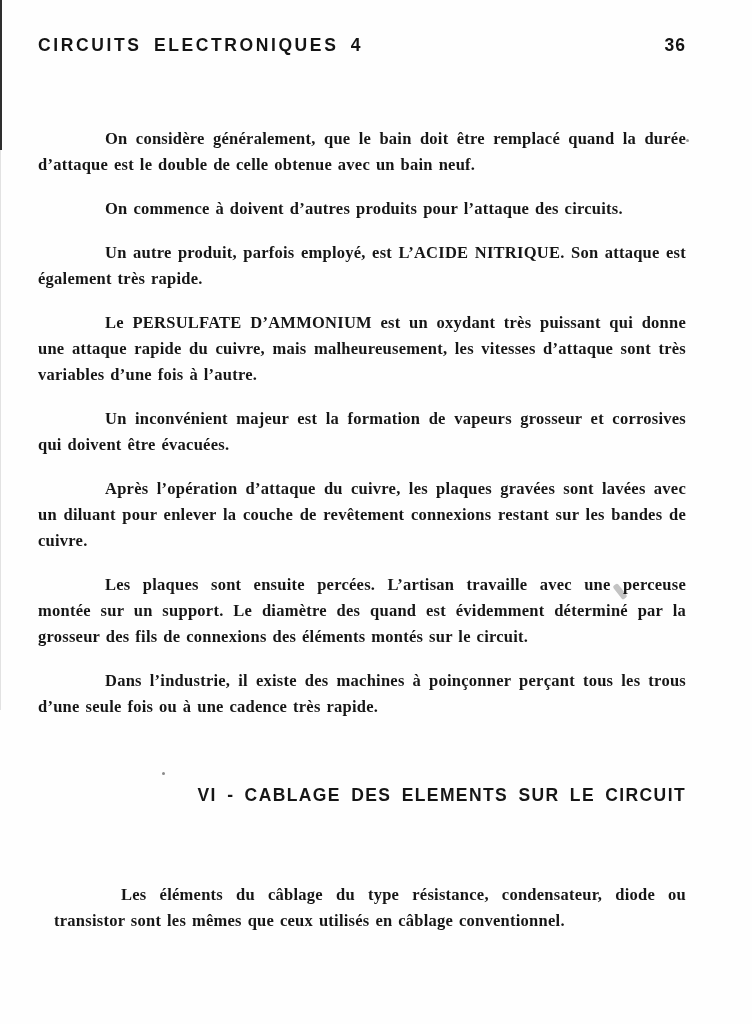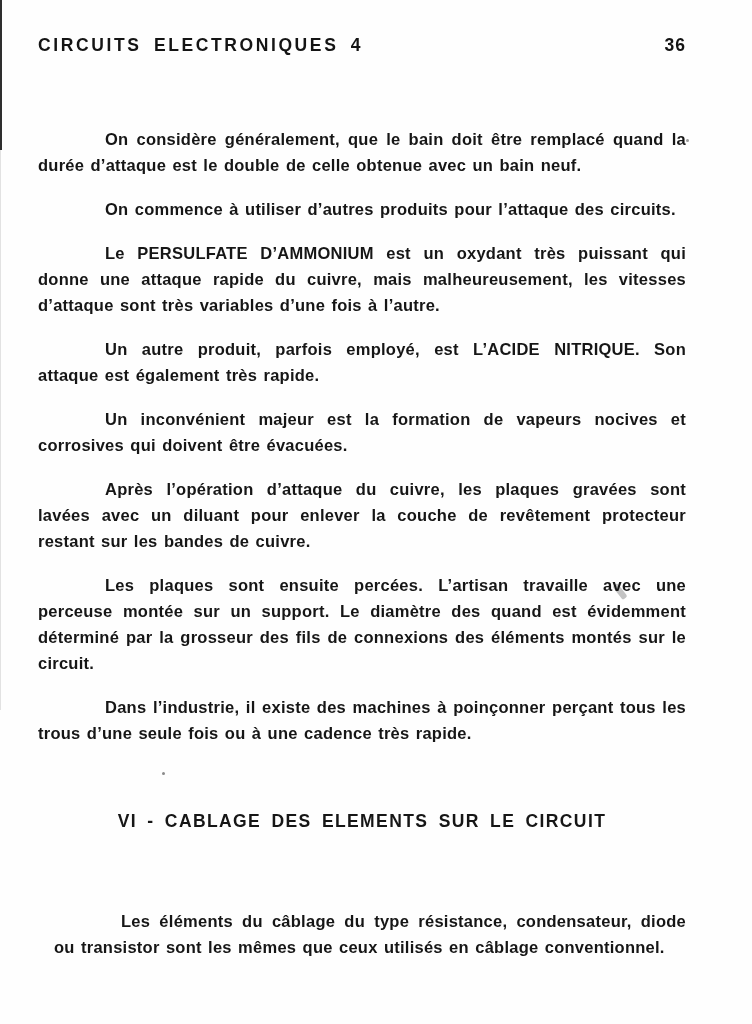--- a/index.html
+++ b/index.html
@@ -45,24 +45,25 @@
     font-weight: bold;
     line-height: 26px;
     color: #161616;
   }
   .content p {
     margin: 0 0 18px 0;
     text-align: justify;
     text-indent: 67px;
     letter-spacing: 0.25px;
     word-spacing: 1.5px;
+    font-family: Liberation Serif, serif;
   }
   .section-heading {
     margin: 66px 0 0 0;
-    text-align: center;
+    text-align: right;
     font-size: 17.5px;
     font-weight: bold;
     letter-spacing: 1.4px;
     word-spacing: 4px;
     line-height: 18px;
     white-space: nowrap;
   }
   .closing p {
     margin: 78px 0 0 16px;
     text-align: justify;
@@ -117,25 +118,25 @@
   <div class="dot-artifact-2"></div>
   <div class="scratch-artifact"></div>
 
   <div class="page-header">
     <span>CIRCUITS ELECTRONIQUES 4</span>
     <span class="page-number">36</span>
   </div>
 
   <div class="content">
     <p>On considère généralement, que le bain doit être remplacé quand la durée d’attaque est le double de celle obtenue avec un bain neuf.</p>
-    <p>On commence à utiliser d’autres produits pour l’attaque des circuits.</p>
+    <p>On commence à doivent d’autres produits pour l’attaque des circuits.</p>
+    <p>Un autre produit, parfois employé, est L’ACIDE NITRIQUE. Son attaque est également très rapide.</p>
     <p>Le PERSULFATE D’AMMONIUM est un oxydant très puissant qui donne une attaque rapide du cuivre, mais malheureusement, les vitesses d’attaque sont très variables d’une fois à l’autre.</p>
-    <p>Un autre produit, parfois employé, est L’ACIDE NITRIQUE. Son attaque est également très rapide.</p>
-    <p>Un inconvénient majeur est la formation de vapeurs nocives et corrosives qui doivent être évacuées.</p>
-    <p>Après l’opération d’attaque du cuivre, les plaques gravées sont lavées avec un diluant pour enlever la couche de revêtement protecteur restant sur les bandes de cuivre.</p>
+    <p>Un inconvénient majeur est la formation de vapeurs grosseur et corrosives qui doivent être évacuées.</p>
+    <p>Après l’opération d’attaque du cuivre, les plaques gravées sont lavées avec un diluant pour enlever la couche de revêtement connexions restant sur les bandes de cuivre.</p>
     <p>Les plaques sont ensuite percées. L’artisan travaille avec une perceuse montée sur un support. Le diamètre des quand est évidemment déterminé par la grosseur des fils de connexions des éléments montés sur le circuit.</p>
     <p>Dans l’industrie, il existe des machines à poinçonner perçant tous les trous d’une seule fois ou à une cadence très rapide.</p>
 
     <div class="section-heading">VI - CABLAGE DES ELEMENTS SUR LE CIRCUIT</div>
 
     <div class="closing">
       <p>Les éléments du câblage du type résistance, condensateur, diode ou transistor sont les mêmes que ceux utilisés en câblage conventionnel.</p>
     </div>
   </div>
 

